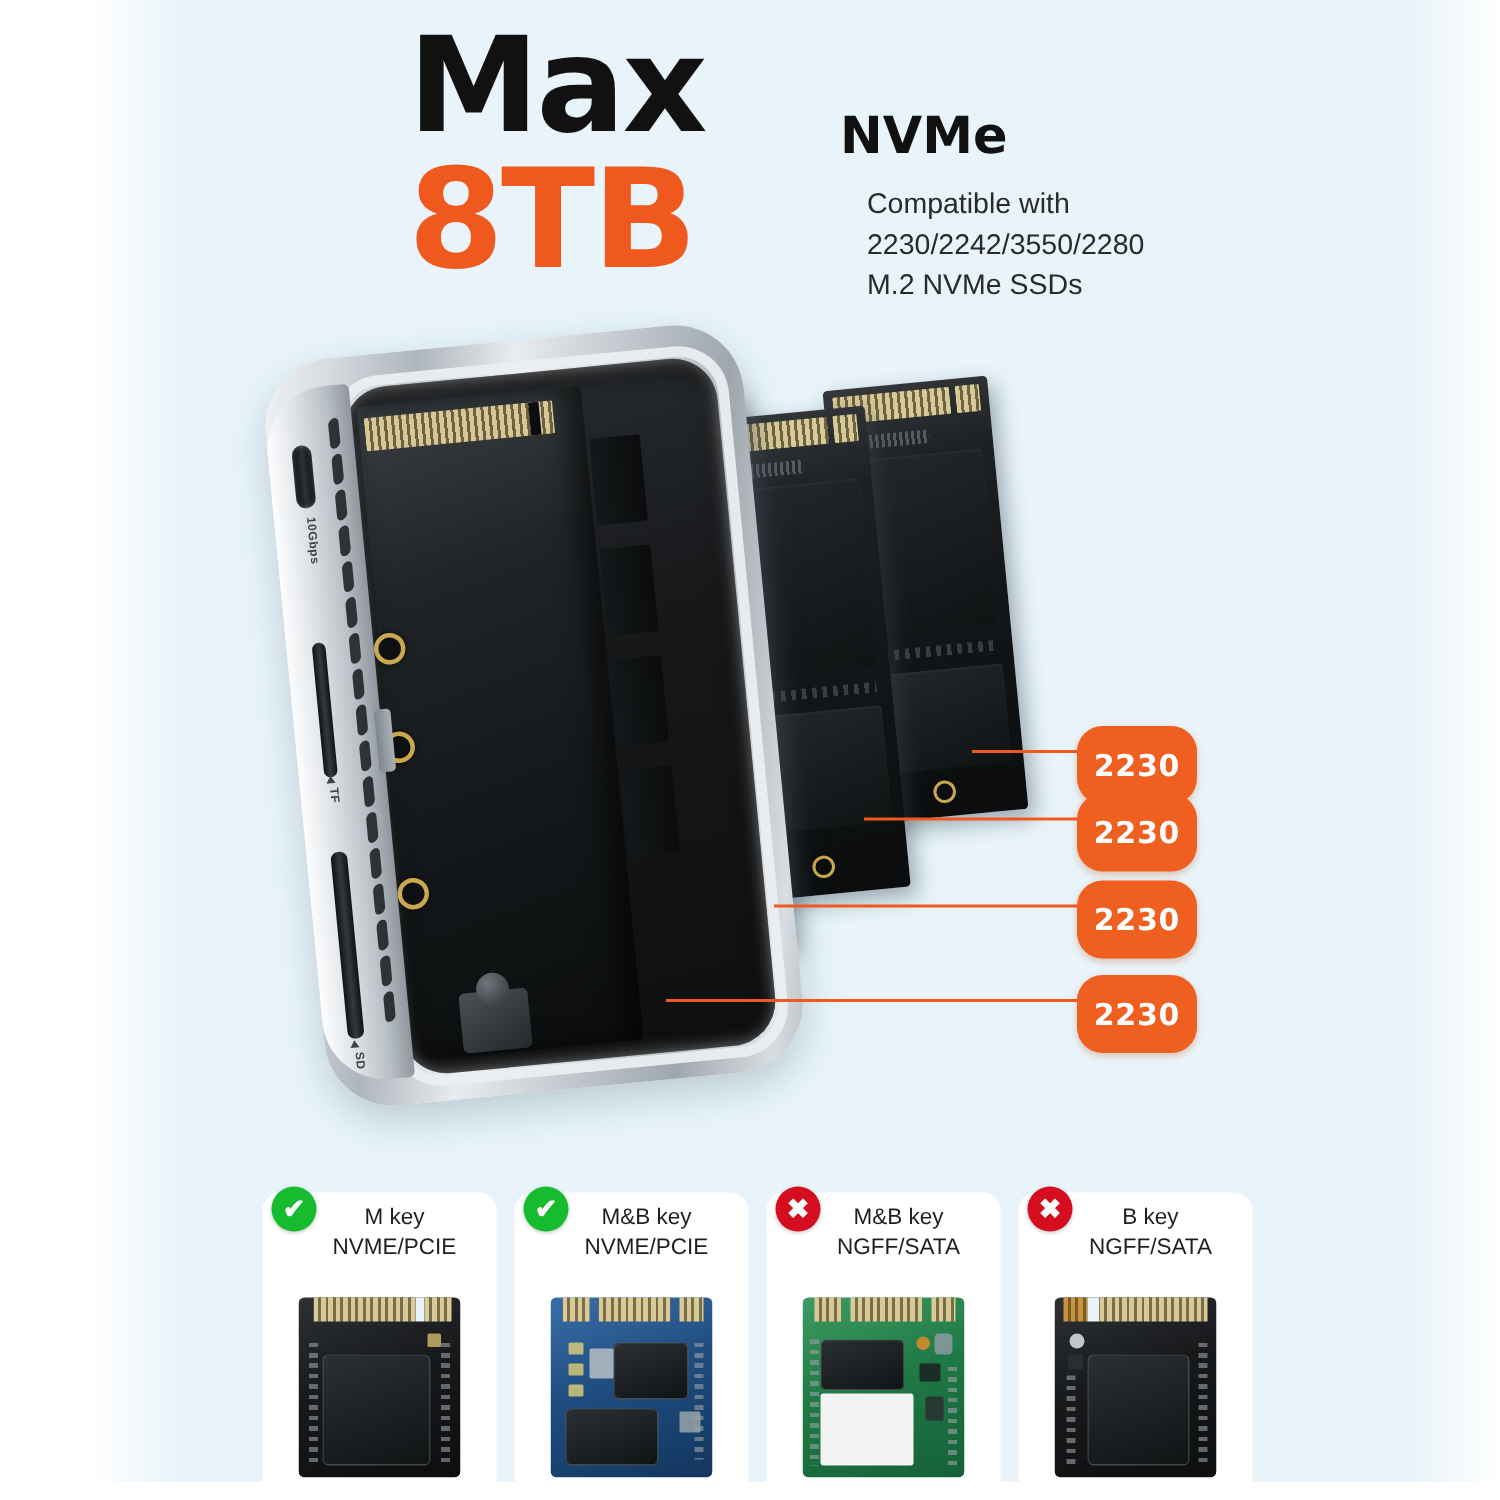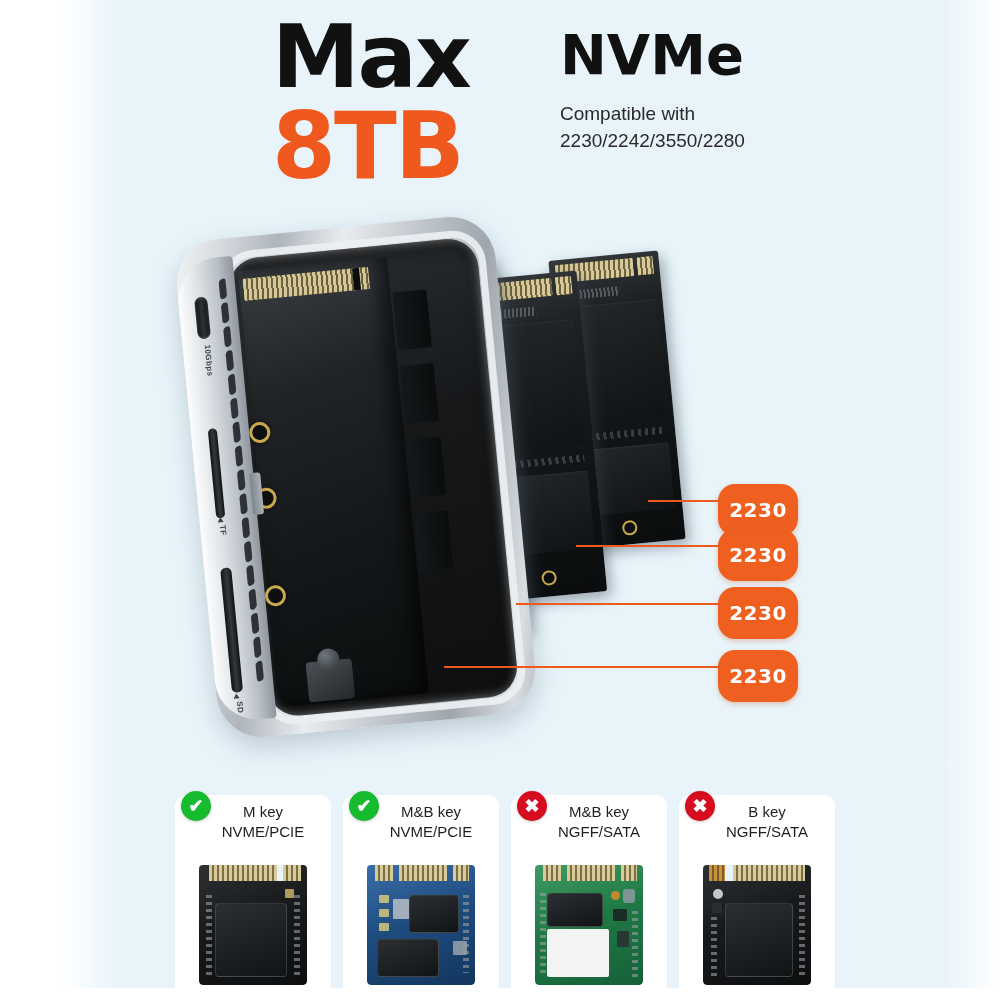--- a/index.html
+++ b/index.html
@@ -29,28 +29,29 @@
     font-size:88px; font-weight:bold; color:#111111; line-height:0.98;
     letter-spacing:-2px; font-family:"DejaVu Sans", sans-serif;
   }
   .headline-8tb {
     font-size:92px; font-weight:bold; color:#f0591e; line-height:0.98;
     letter-spacing:-2px; margin-top:2px; font-family:"DejaVu Sans", sans-serif;
   }
 
   .headline-right { position:absolute; left:560px; top:24px; width:300px; }
   .headline-nvme {
-    font-size:56px; font-weight:bold; color:#111111; line-height:1.12;
+    font-size:34px; font-weight:bold; color:#111111; line-height:1.12;
     font-family:"DejaVu Sans", sans-serif;
+    margin-top:48px;
   }
   .subcopy {
     margin-top:14px; font-size:19px; color:#2a2a2a; line-height:1.42;
     font-family:"Liberation Sans", sans-serif;
   }
-  .subcopy div { white-space:nowrap; }
+  .subcopy div { white-space:nowrap;margin-left:18px; }
 
   
   .scene { position:absolute; left:150px; top:215px; width:720px; height:540px; }
 
   
   .enclosure {
     position:absolute; left:46px; top:12px; width:320px; height:500px;
     transform:rotate(-5.5deg); transform-origin:50% 50%;
   }
   .enc-body {
@@ -288,20 +289,21 @@
   <div class="headline-left">
     <div class="headline-max">Max</div>
     <div class="headline-8tb">8TB</div>
   </div>
 
   <div class="headline-right">
     <div class="headline-nvme">NVMe</div>
     <div class="subcopy">
       <div>Compatible with</div>
       <div>2230/2242/3550/2280</div>
+      <div>M.2 NVMe SSDs</div>
     </div>
   </div>
 
   <div class="scene">
 
     <div class="ssd" style="left:412px; top:40px; width:110px; height:290px; transform:rotate(-5.5deg);">
       <div class="ssd-gold"></div>
       <div class="ssd-gold-2"></div>
       <div class="ssd-label" style="top:32px;"></div>
       <div class="ssd-chip" style="top:48px; height:118px;"></div>

